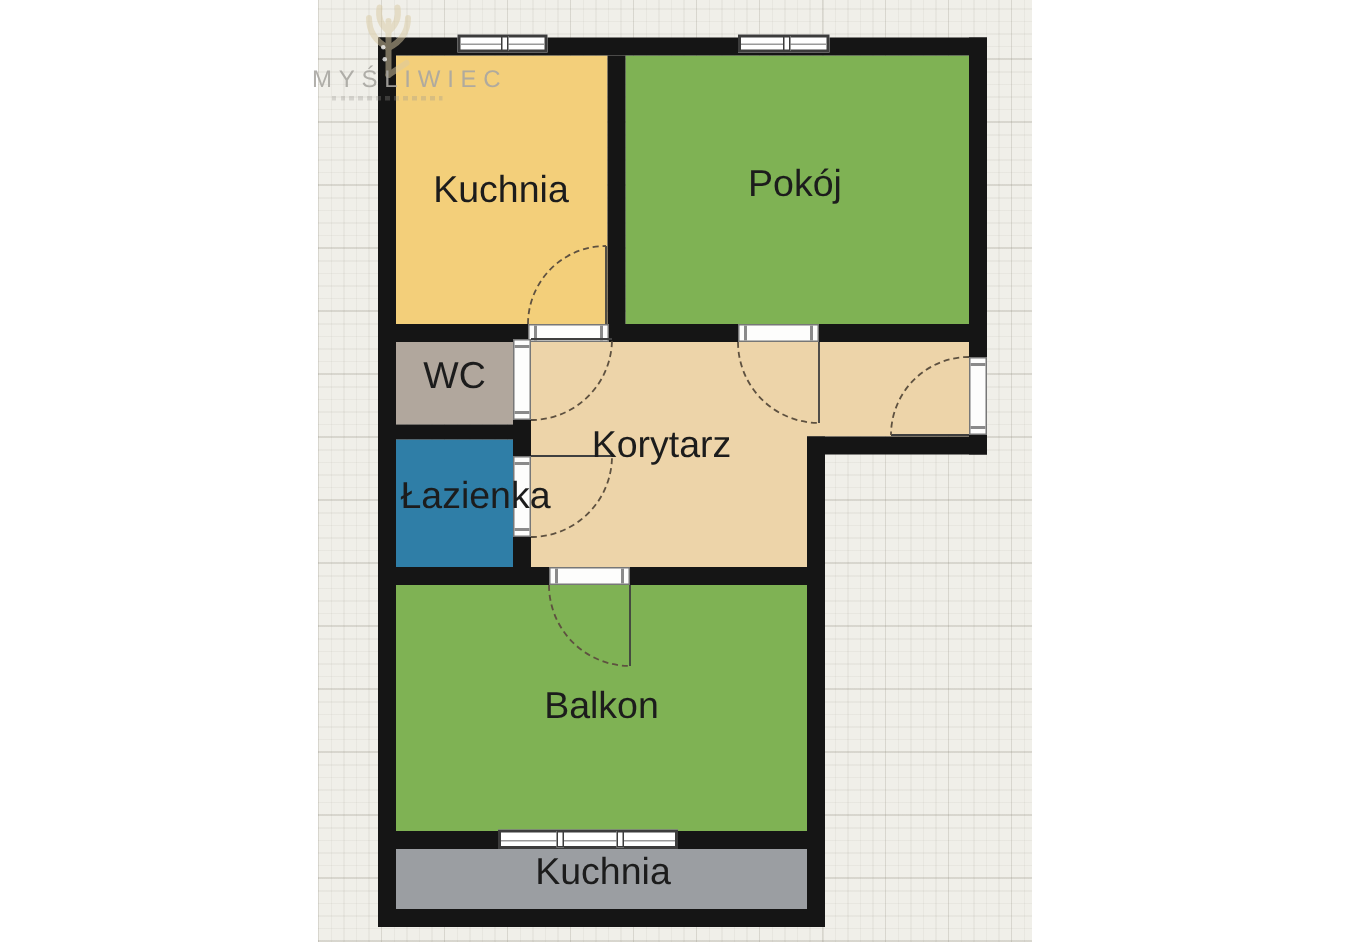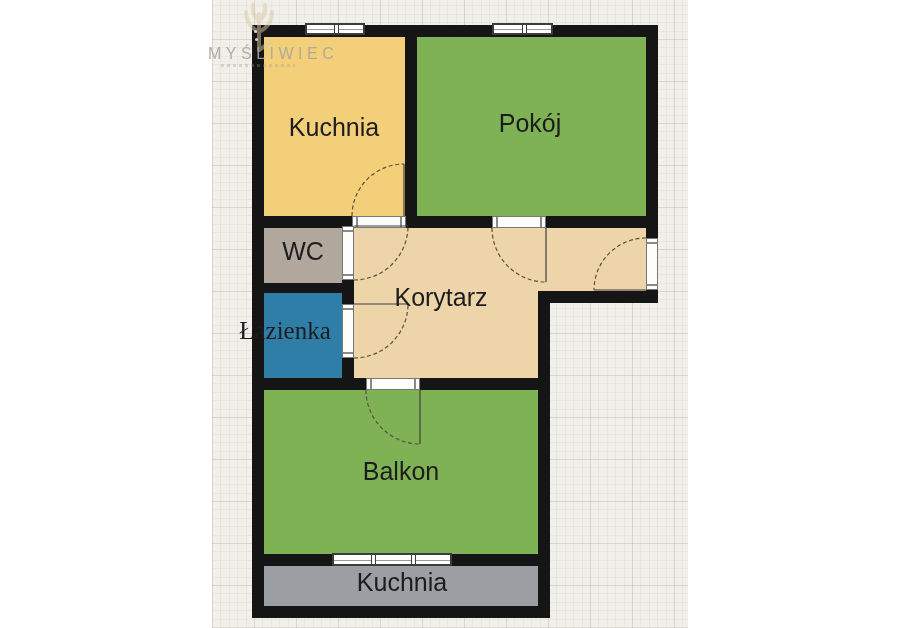--- a/index.html
+++ b/index.html
@@ -132,21 +132,21 @@
     <path class="arc" d="M354,358 A54,54 0 0 0 408,304"></path>
     <line class="leaf" x1="420" y1="390" x2="420" y2="444"></line>
     <path class="arc" d="M366,390 A54,54 0 0 0 420,444"></path>
     <line class="leaf" x1="646" y1="290" x2="594" y2="290"></line>
     <path class="arc" d="M646,238 A52,52 0 0 0 594,290"></path>
   </svg>
 
   <div class="room-label" style="left:334px;top:127px;">Kuchnia</div>
   <div class="room-label" style="left:530px;top:123px;">Pokój</div>
   <div class="room-label" style="left:303px;top:251px;">WC</div>
-  <div class="room-label" style="left:285px;top:331px;font-family:Liberation Serif, serif;">Łazienka</div>
+  <div class="room-label" style="left:317px;top:331px;">Łazienka</div>
   <div class="room-label" style="left:441px;top:297px;">Korytarz</div>
   <div class="room-label" style="left:401px;top:471px;">Balkon</div>
   <div class="room-label" style="left:402px;top:582px;">Kuchnia</div>
 
   <svg class="wm-logo" width="52" height="50" viewBox="0 0 52 50">
     <g fill="none" stroke="var(--c-wm_logo,#dacba4)" stroke-width="4" stroke-linecap="round">
       <path d="M26 48 V12"></path>
       <path d="M26 30 C18 26, 13 20, 13 10"></path>
       <path d="M26 30 C34 26, 39 20, 39 10"></path>
       <path d="M26 19 C21 15, 19 9, 20 3"></path>

